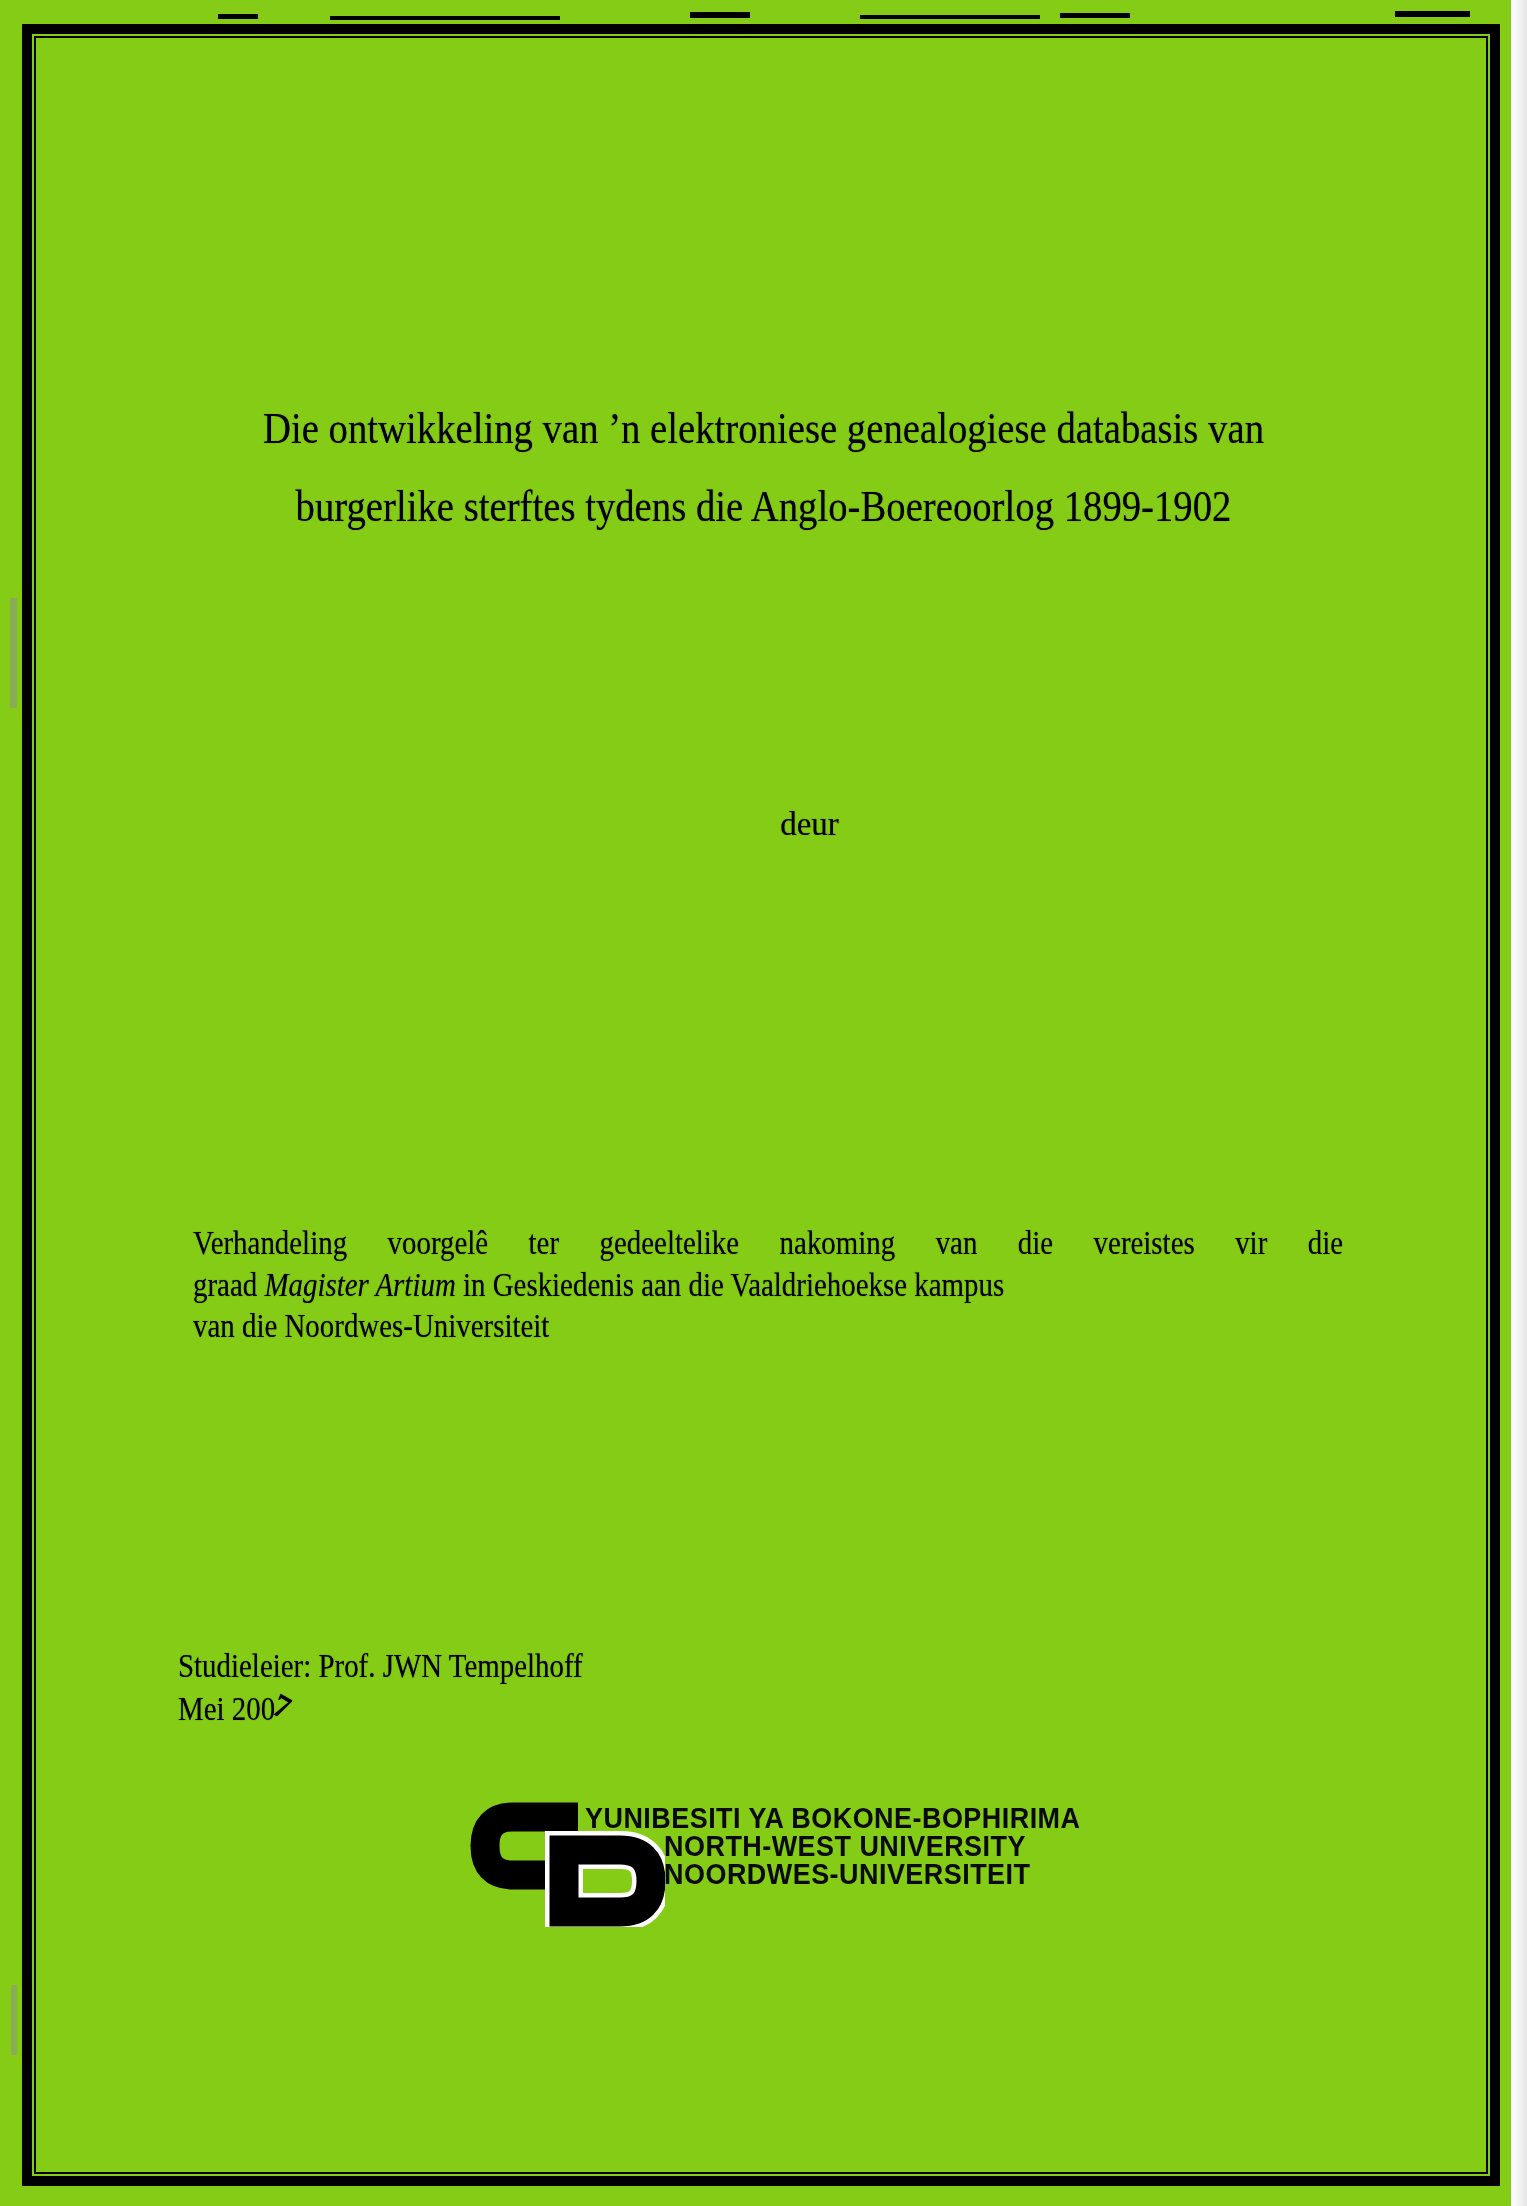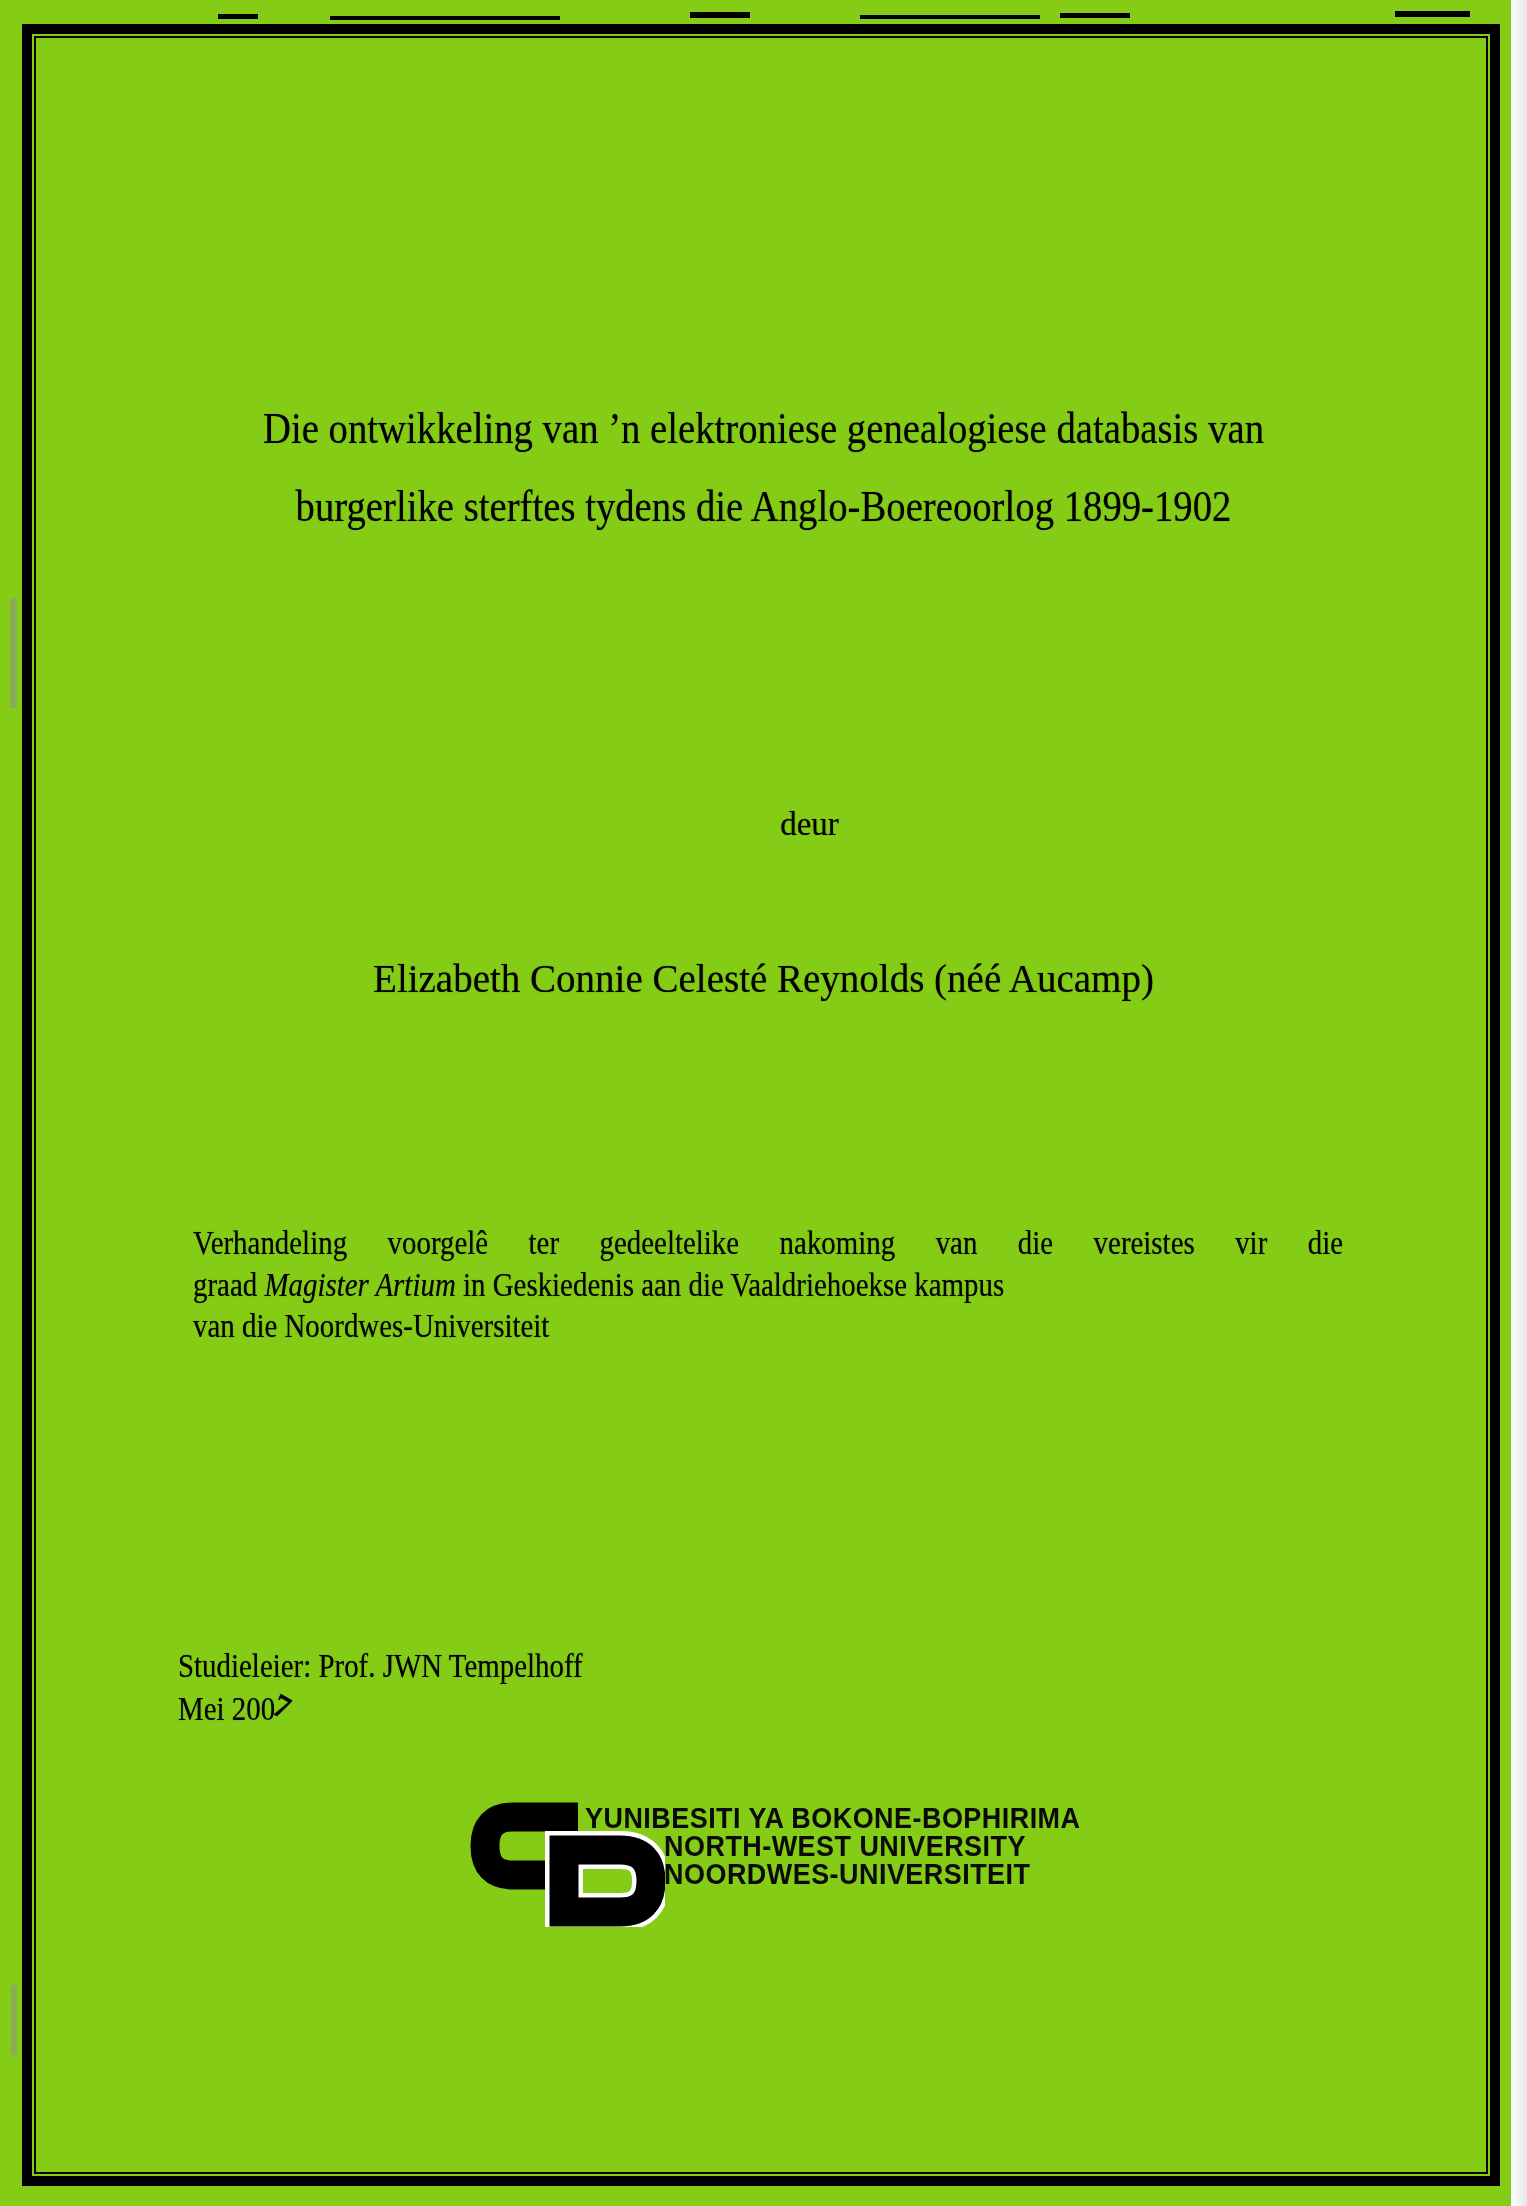--- a/index.html
+++ b/index.html
@@ -148,21 +148,20 @@
     <div class="frame-inner"></div>
   </div>
 
   <div class="thesis-title ink">
     <div>Die ontwikkeling van ’n elektroniese genealogiese databasis van</div>
     <div>burgerlike sterftes tydens die Anglo-Boereoorlog 1899-1902</div>
   </div>
 
   <div class="byline ink">deur</div>
 
-  <div class="author-line ink">Elizabeth Connie Celesté Reynolds (néé Aucamp)</div>
 
   <div class="statement ink">
     <div class="justified">Verhandeling voorgelê ter gedeeltelike nakoming van die vereistes vir die</div>
     <div><span>graad </span><span class="italic">Magister Artium</span><span> in Geskiedenis aan die Vaaldriehoekse kampus</span></div>
     <div>van die Noordwes-Universiteit</div>
   </div>
 
   <div class="supervisor-block ink">
     <div>Studieleier: Prof. JWN Tempelhoff</div>
     <div><span>Mei 200</span><span class="glyph-seven">7</span></div>

